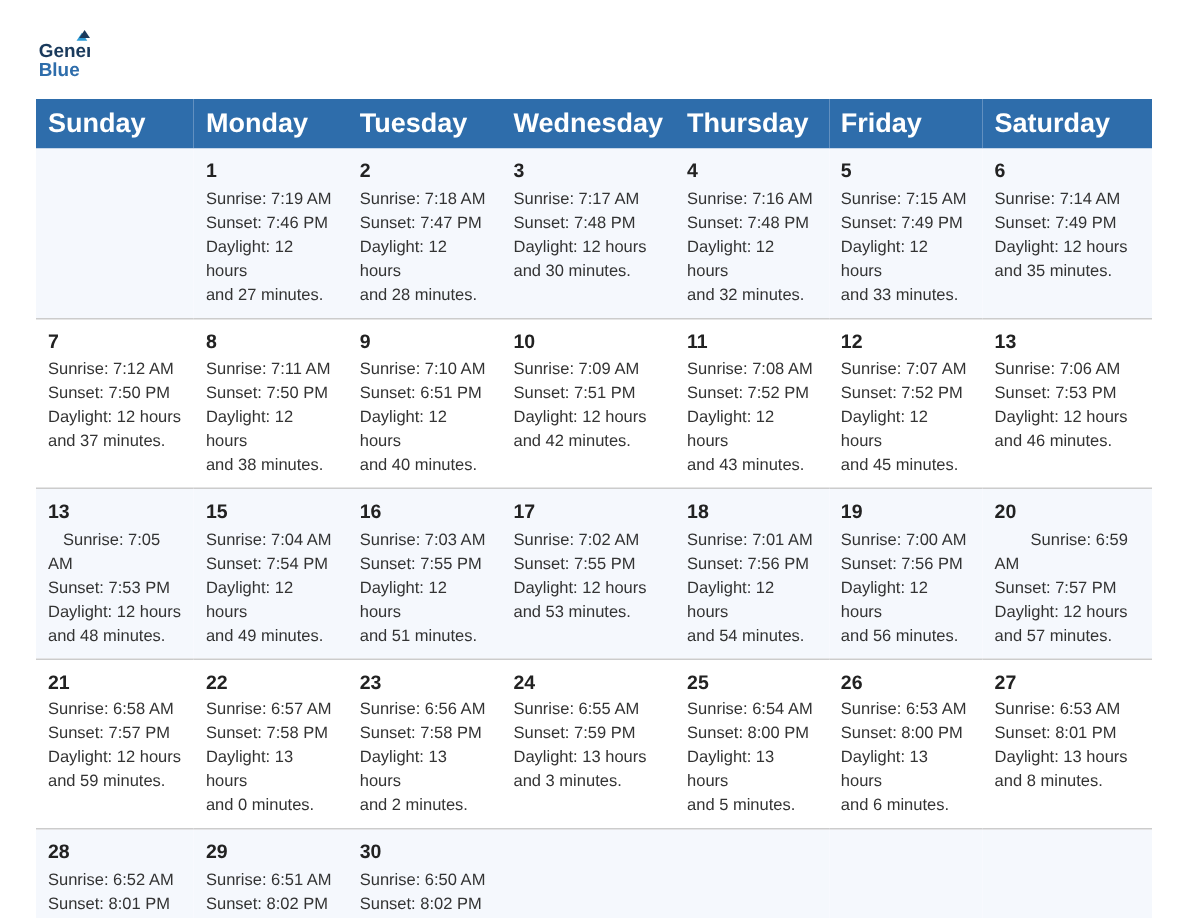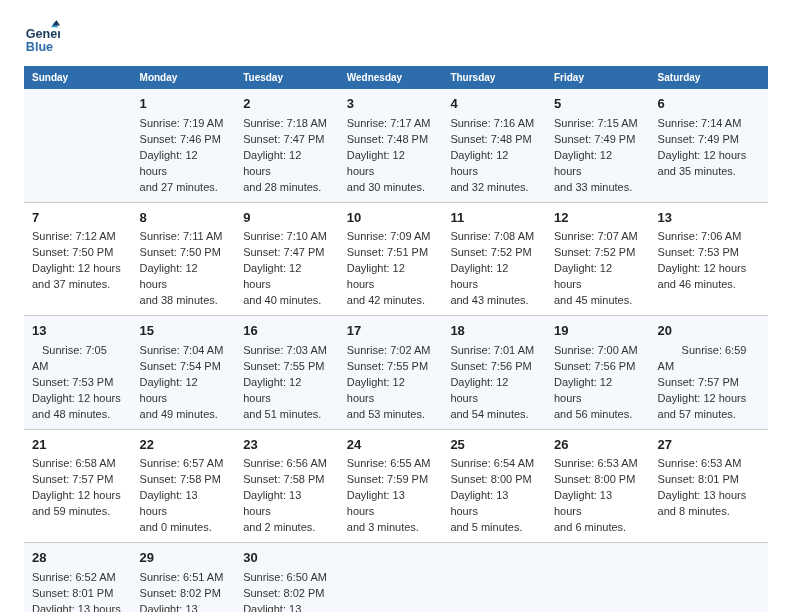--- a/index.html
+++ b/index.html
@@ -49,21 +49,21 @@
     table {
       width: 100%;
       border-collapse: collapse;
       font-size: 11px;
     }
     thead tr th {
       background-color: #2e6dab;
       color: #fff;
       text-align: left;
       padding: 6px 8px;
-      font-size: 10px;
+      font-size: 18px;
       font-weight: bold;
     }
     tbody tr {
       border-bottom: 1px solid #ccc;
     }
     tbody tr:nth-child(odd) {
       background-color: #f5f8fd;
     }
     tbody tr:nth-child(even) {
       background-color: #fff;
@@ -153,21 +153,21 @@
       <tr>
         <td><span class="day-num">7</span><span class="day-info" style="white-space: pre-line;">Sunrise: 7:12 AM
 Sunset: 7:50 PM
 Daylight: 12 hours
 and 37 minutes.</span></td>
         <td><span class="day-num">8</span><span class="day-info" style="white-space: pre-line;">Sunrise: 7:11 AM
 Sunset: 7:50 PM
 Daylight: 12 hours
 and 38 minutes.</span></td>
         <td><span class="day-num">9</span><span class="day-info" style="white-space: pre-line;">Sunrise: 7:10 AM
-Sunset: 7:47 PM
+Sunset: 6:51 PM
 Daylight: 12 hours
 and 40 minutes.</span></td>
         <td><span class="day-num">10</span><span class="day-info" style="white-space: pre-line;">Sunrise: 7:09 AM
 Sunset: 7:51 PM
 Daylight: 12 hours
 and 42 minutes.</span></td>
         <td><span class="day-num">11</span><span class="day-info" style="white-space: pre-line;">Sunrise: 7:08 AM
 Sunset: 7:52 PM
 Daylight: 12 hours
 and 43 minutes.</span></td>

